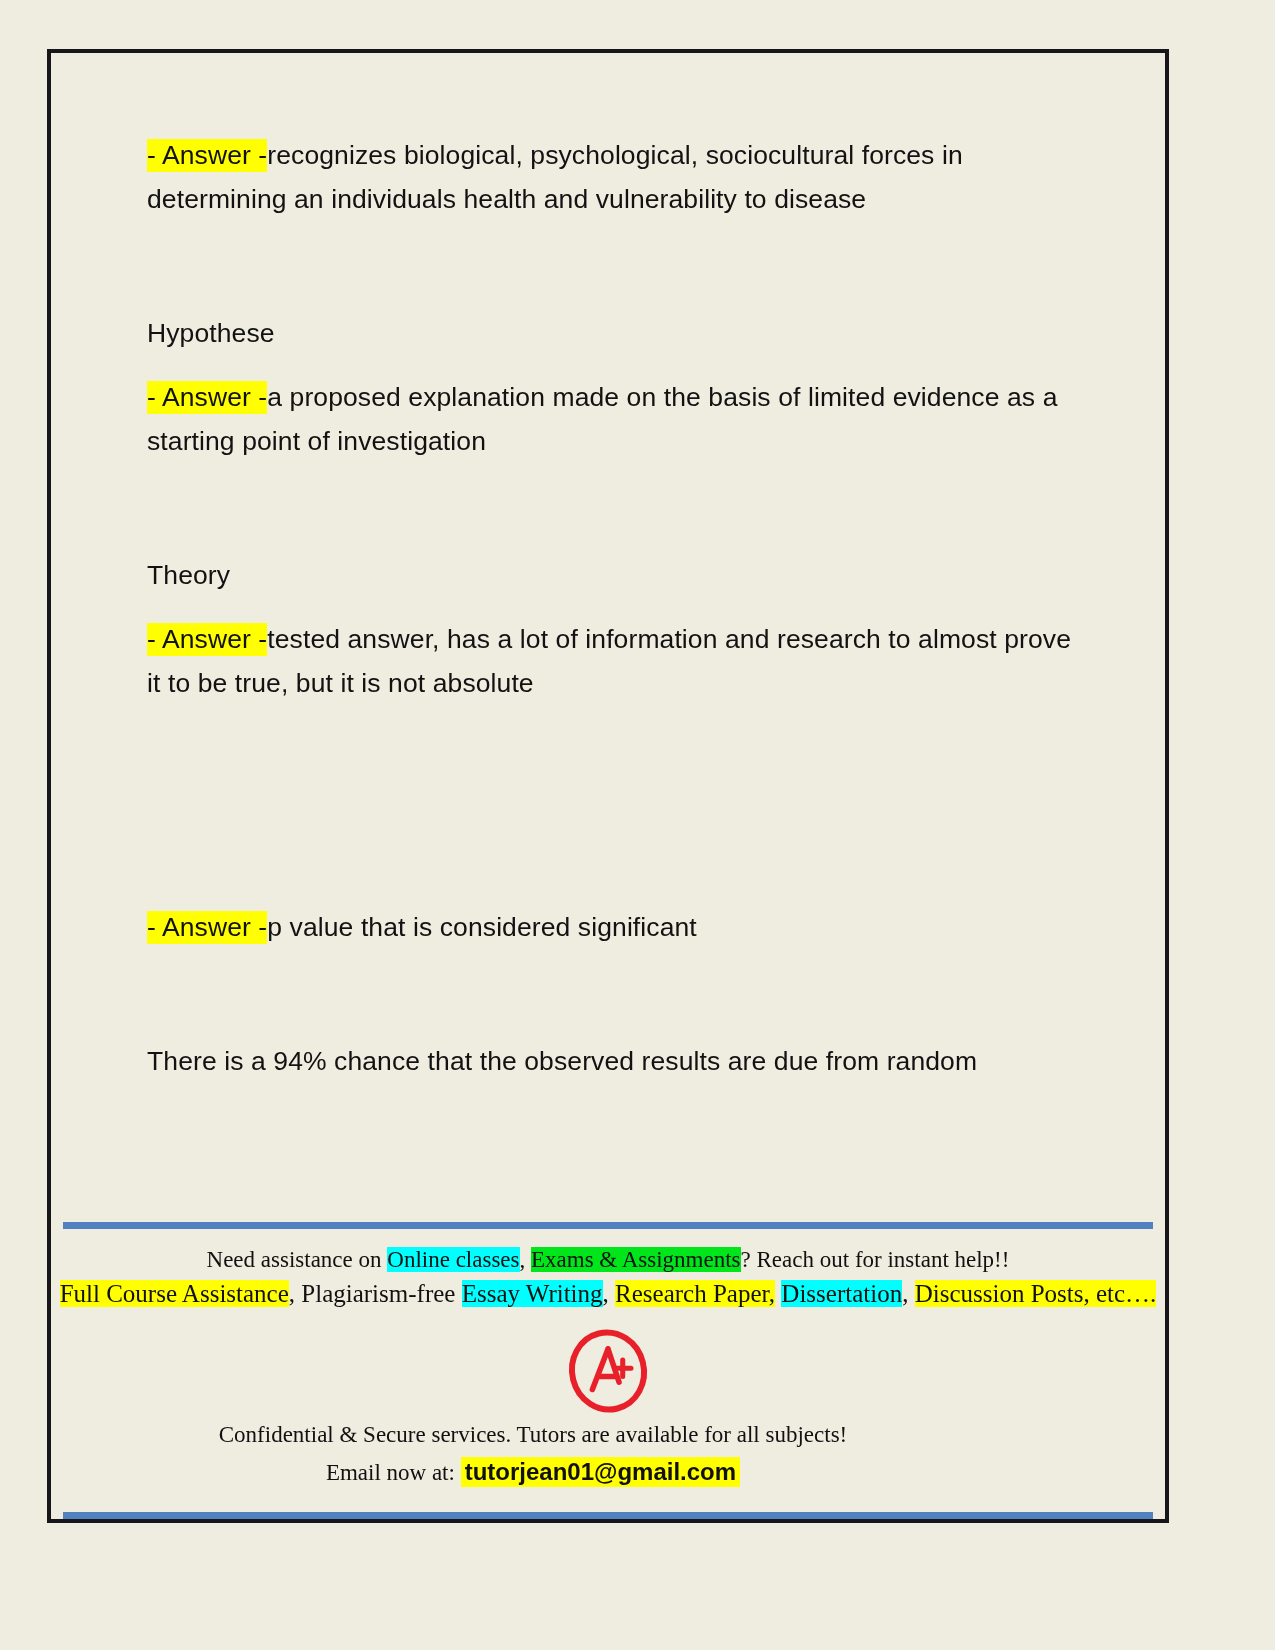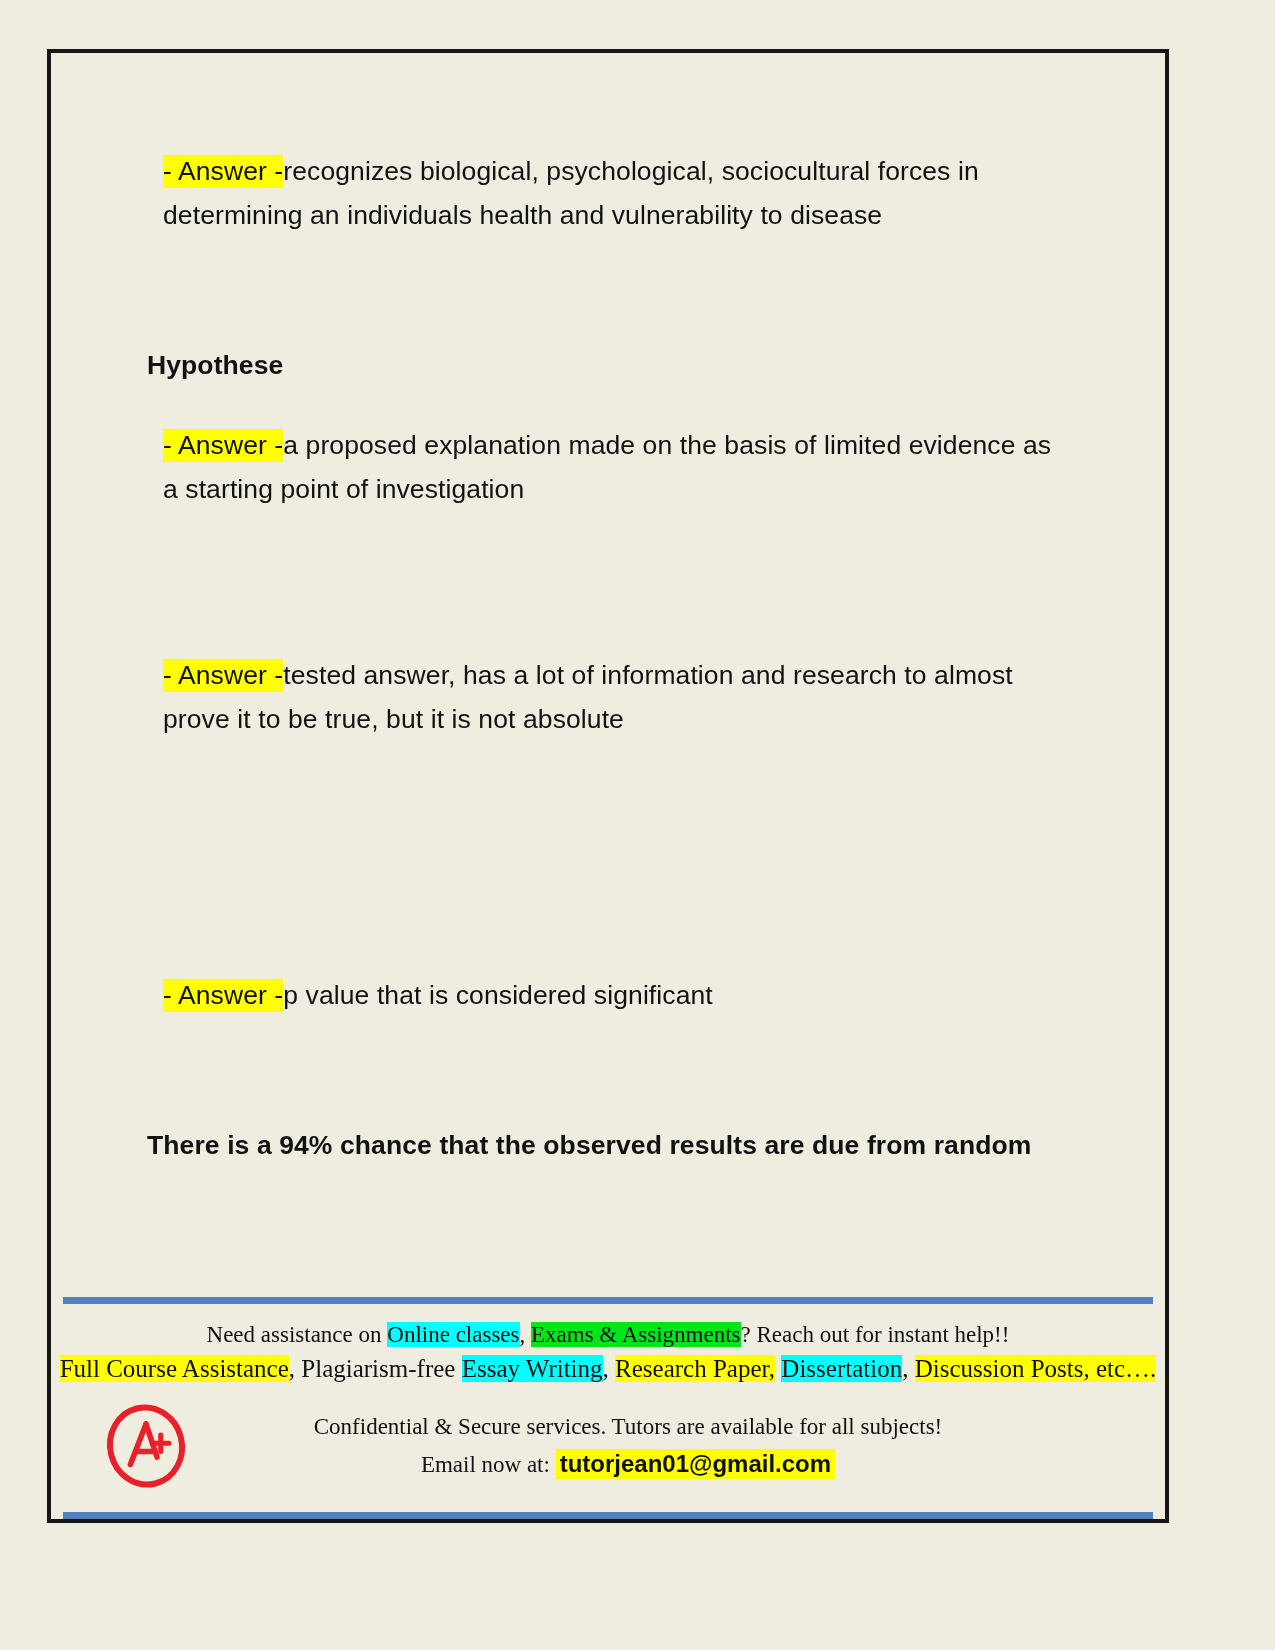--- a/index.html
+++ b/index.html
@@ -38,29 +38,29 @@
   .qa-block {
     margin: 0 0 0 0;
   }
 
   .term {
     font-size: 26.5px;
     line-height: 44px;
     color: #121212;
     letter-spacing: 0.1px;
     margin: 0;
-    font-weight: 700;
+    font-weight: 400;
   }
 
   .answer-para {
     font-size: 26.5px;
     line-height: 44px;
     color: #121212;
     letter-spacing: 0.1px;
-    margin: 16px;
+    margin: 0;
     font-weight: 400;
   }
 
   .hl-yellow {
     background: #ffff00;
     color: #121212;
     padding: 1px 0 2px 0;
     box-decoration-break: clone;
     -webkit-box-decoration-break: clone;
   }
@@ -103,20 +103,21 @@
 
   .hl-cyan { background: #00ffff; color: #111; }
   .hl-green { background: #00e61a; color: #111; }
   .hl-y { background: #ffff00; color: #111; }
 
   .promo-bottom {
     display: flex;
     align-items: center;
     justify-content: flex-start;
     padding: 14px 0 6px 0;
+    flex-direction: column;
   }
   .logo-wrap {
     width: 190px;
     display: flex;
     justify-content: center;
     align-items: center;
     flex: none;
   }
   .promo-texts {
     flex: 1;
@@ -163,20 +164,21 @@
 
     <div class="qa-block">
       <p class="term">Hypothese</p>
       <div class="spacer-sm"></div>
       <p class="answer-para"><span class="hl-yellow">- Answer -</span><span>a proposed explanation made on the basis of limited evidence as a starting point of investigation</span></p>
     </div>
 
     <div class="spacer-lg"></div>
 
     <div class="qa-block">
+      <p class="term">Theory</p>
       <div class="spacer-sm"></div>
       <p class="answer-para"><span class="hl-yellow">- Answer -</span><span>tested answer, has a lot of information and research to almost prove it to be true, but it is not absolute</span></p>
     </div>
 
     <div class="spacer-lg"></div>
 
 
     <div class="spacer-lg"></div>
 
     <div class="qa-block">

